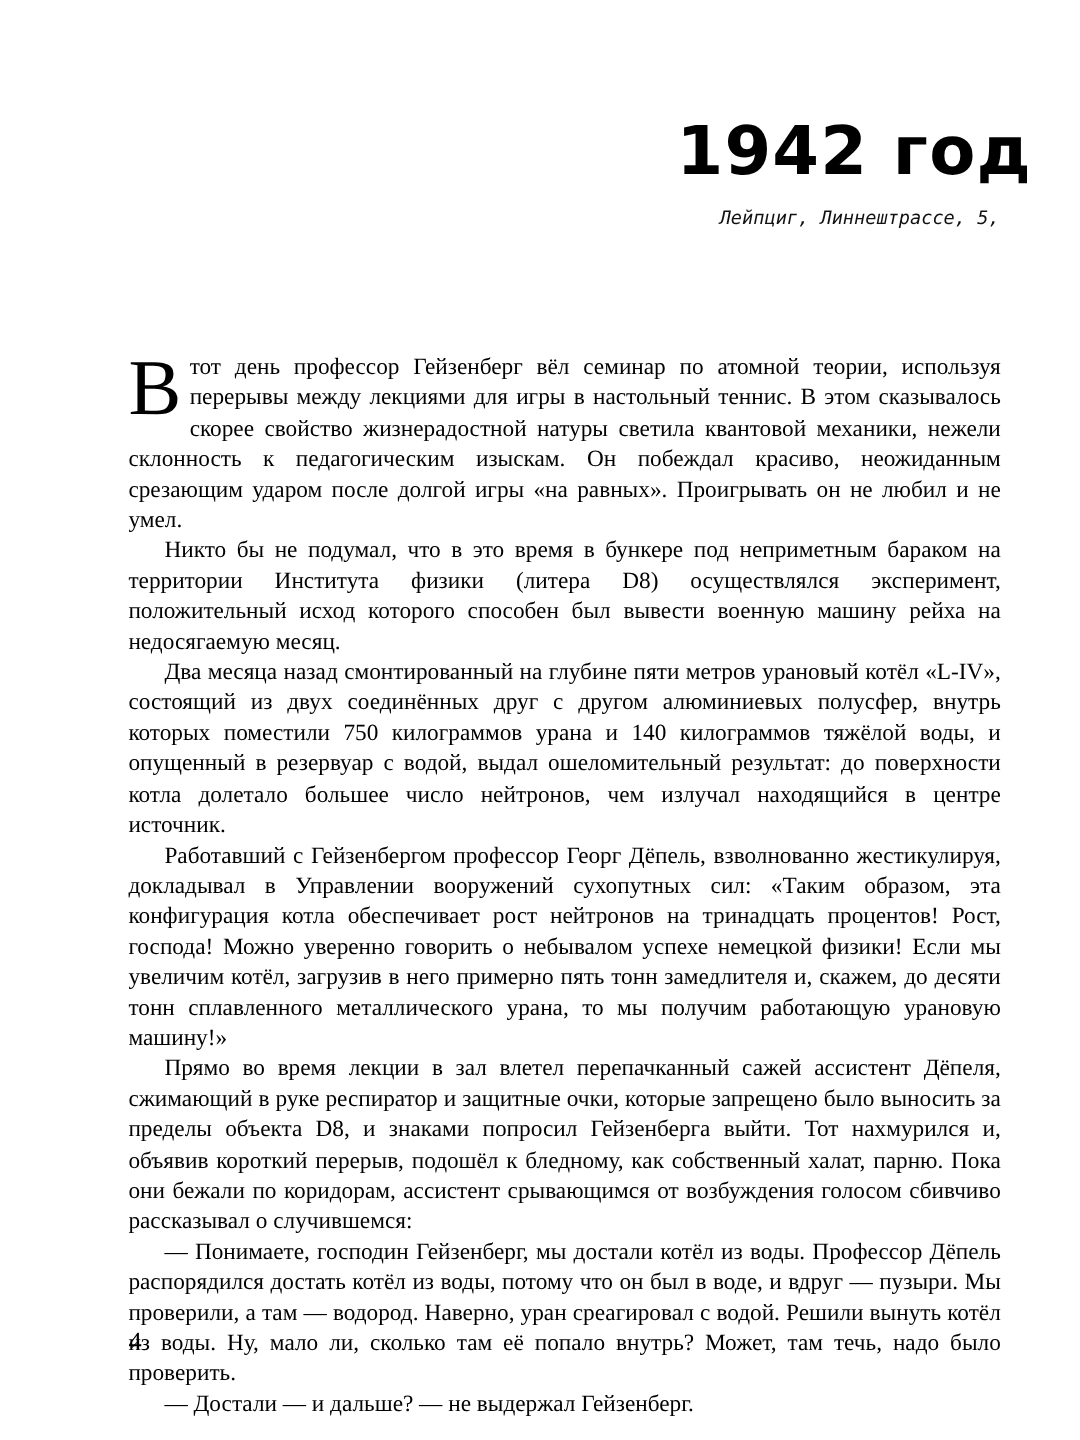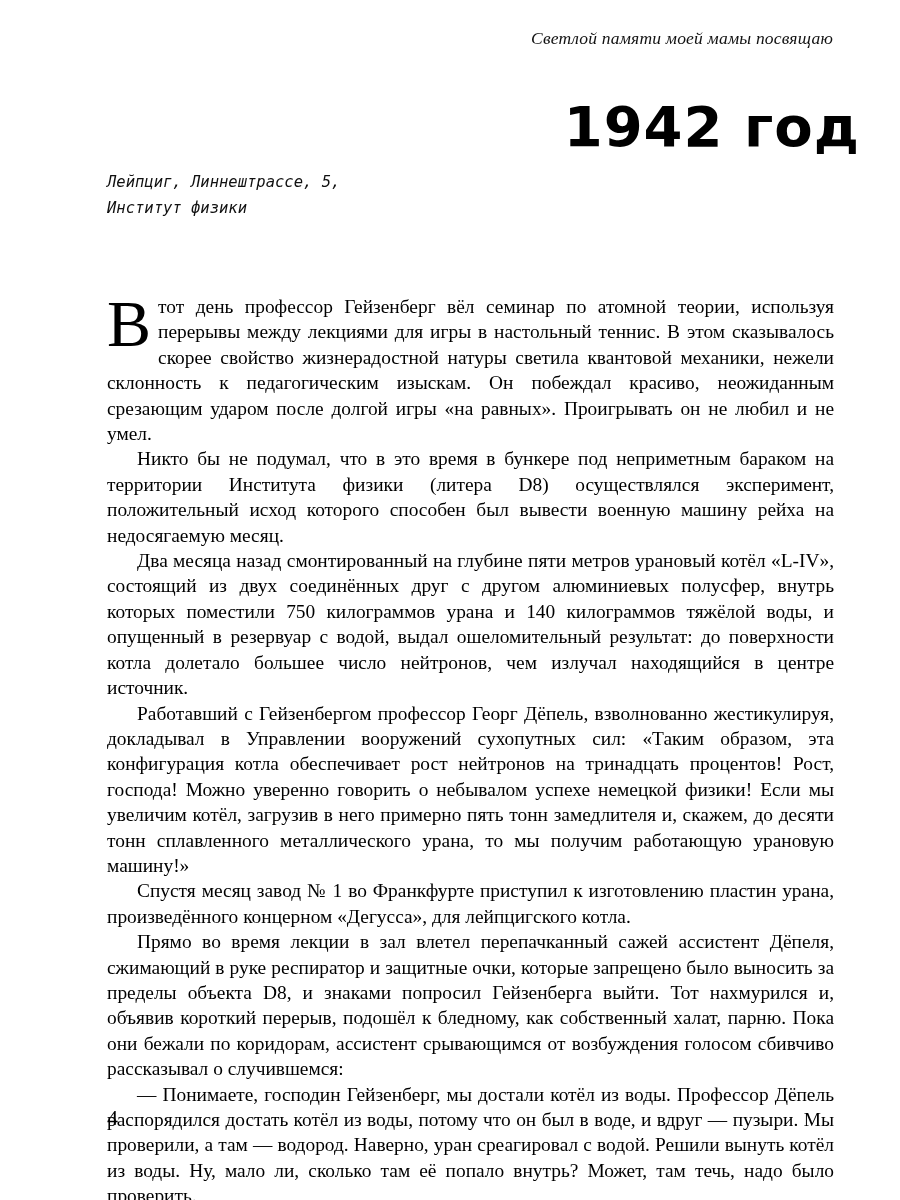--- a/index.html
+++ b/index.html
@@ -49,21 +49,21 @@
     line-height: 1.1;
     color: #000000;
   }
 
   
   .dateline {
     position: absolute;
     top: 170px;
     left: 107px;
     width: 726px;
-    text-align: left;
+    text-align: right;
     font-family: "DejaVu Sans Mono", "Liberation Mono", monospace;
     font-style: italic;
     font-size: 15.5px;
     line-height: 25.5px;
     color: #111111;
   }
   .dateline div { white-space: nowrap; }
 
   
   .body-text {
@@ -107,35 +107,32 @@
     font-family: "Liberation Serif", "DejaVu Serif", serif;
     font-size: 22px;
     color: #000000;
   }
 </style>
 </head>
 <body>
 
 <div class="page">
 
-  <div class="dedication">Светлой памяти моей мамы посвящаю</div>
 
   <h1 class="chapter-title">1942 год</h1>
 
   <div class="dateline">
     <div>Лейпциг, Линнештрассе, 5,</div>
-    <div>Институт физики</div>
   </div>
 
   <div class="body-text">
     <p class="first">В тот день профессор Гейзенберг вёл семинар по атомной теории, используя перерывы между лекциями для игры в настольный теннис. В этом сказывалось скорее свойство жизнерадостной натуры светила квантовой механики, нежели склонность к педагогическим изыскам. Он побеждал красиво, неожиданным срезающим ударом после долгой игры «на равных». Проигрывать он не любил и не умел.</p>
     <p>Никто бы не подумал, что в это время в бункере под неприметным бараком на территории Института физики (литера D8) осуществлялся эксперимент, положительный исход которого способен был вывести военную машину рейха на недосягаемую месяц.</p>
     <p>Два месяца назад смонтированный на глубине пяти метров урановый котёл «L-IV», состоящий из двух соединённых друг с другом алюминиевых полусфер, внутрь которых поместили 750 килограммов урана и 140 килограммов тяжёлой воды, и опущенный в резервуар с водой, выдал ошеломительный результат: до поверхности котла долетало большее число нейтронов, чем излучал находящийся в центре источник.</p>
     <p>Работавший с Гейзенбергом профессор Георг Дёпель, взволнованно жестикулируя, докладывал в Управлении вооружений сухопутных сил: «Таким образом, эта конфигурация котла обеспечивает рост нейтронов на тринадцать процентов! Рост, господа! Можно уверенно говорить о небывалом успехе немецкой физики! Если мы увеличим котёл, загрузив в него примерно пять тонн замедлителя и, скажем, до десяти тонн сплавленного металлического урана, то мы получим работающую урановую машину!»</p>
-    <p>Спустя месяц завод № 1 во Франкфурте приступил к изготовлению пластин урана, произведённого концерном «Дегусса», для лейпцигского котла.</p>
     <p>Прямо во время лекции в зал влетел перепачканный сажей ассистент Дёпеля, сжимающий в руке респиратор и защитные очки, которые запрещено было выносить за пределы объекта D8, и знаками попросил Гейзенберга выйти. Тот нахмурился и, объявив короткий перерыв, подошёл к бледному, как собственный халат, парню. Пока они бежали по коридорам, ассистент срывающимся от возбуждения голосом сбивчиво рассказывал о случившемся:</p>
     <p>— Понимаете, господин Гейзенберг, мы достали котёл из воды. Профессор Дёпель распорядился достать котёл из воды, потому что он был в воде, и вдруг — пузыри. Мы проверили, а там — водород. Наверно, уран среагировал с водой. Решили вынуть котёл из воды. Ну, мало ли, сколько там её попало внутрь? Может, там течь, надо было проверить.</p>
     <p>— Достали — и дальше? — не выдержал Гейзенберг.</p>
 
   </div>
 
   <div class="folio">4</div>
 
 </div>
 

